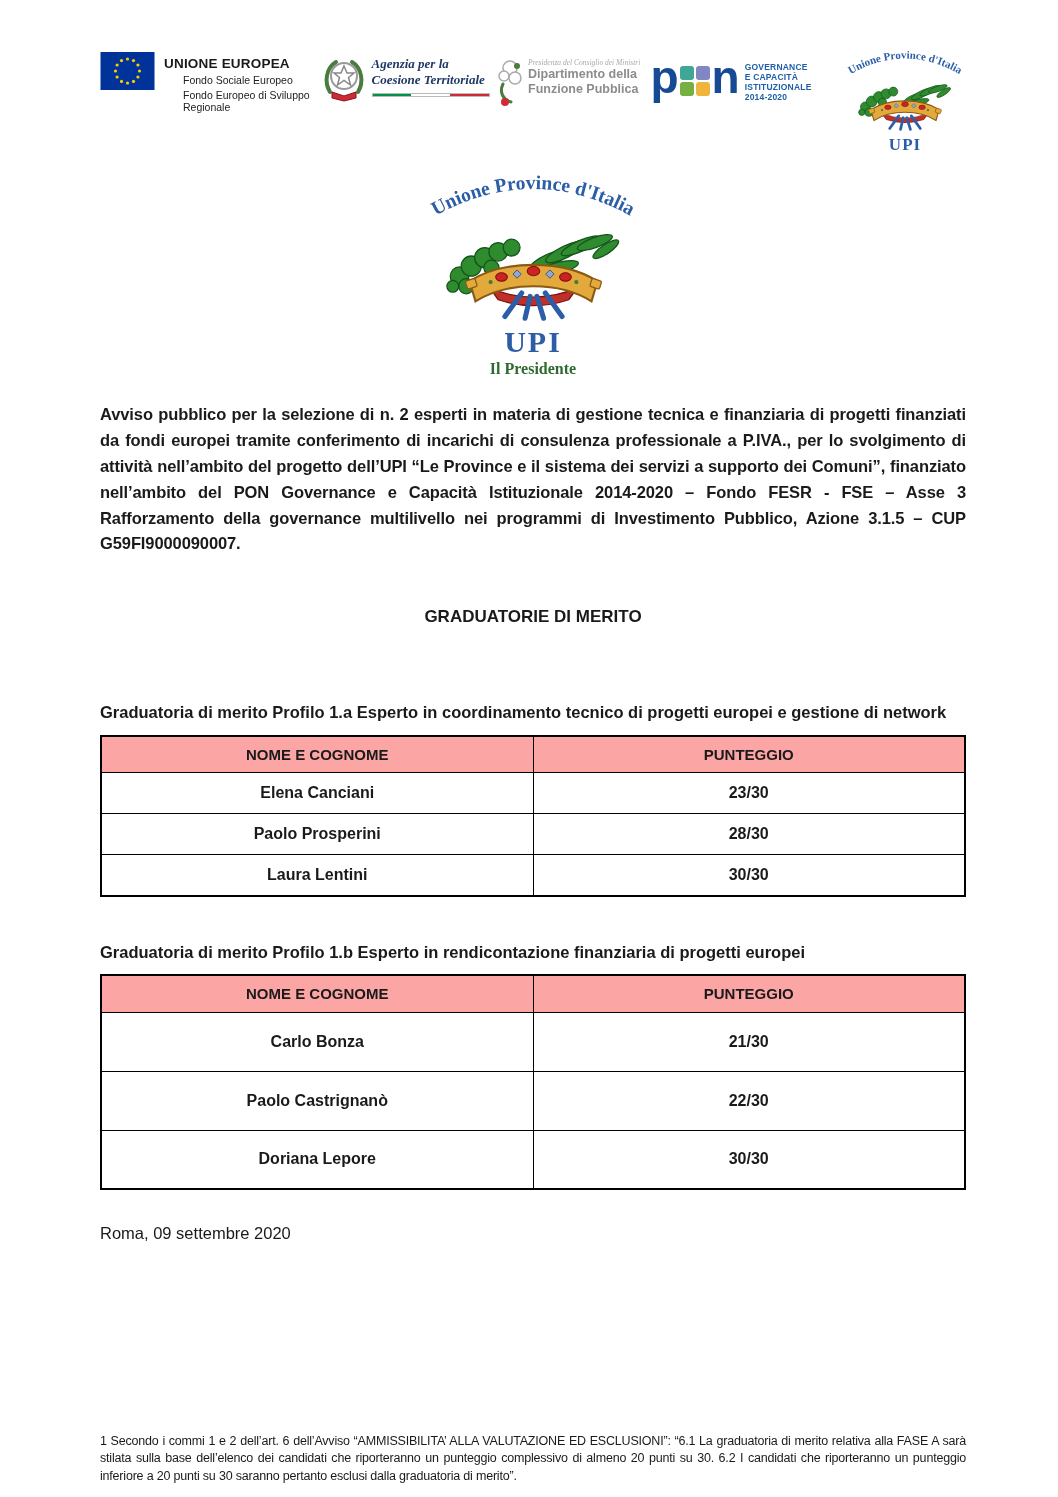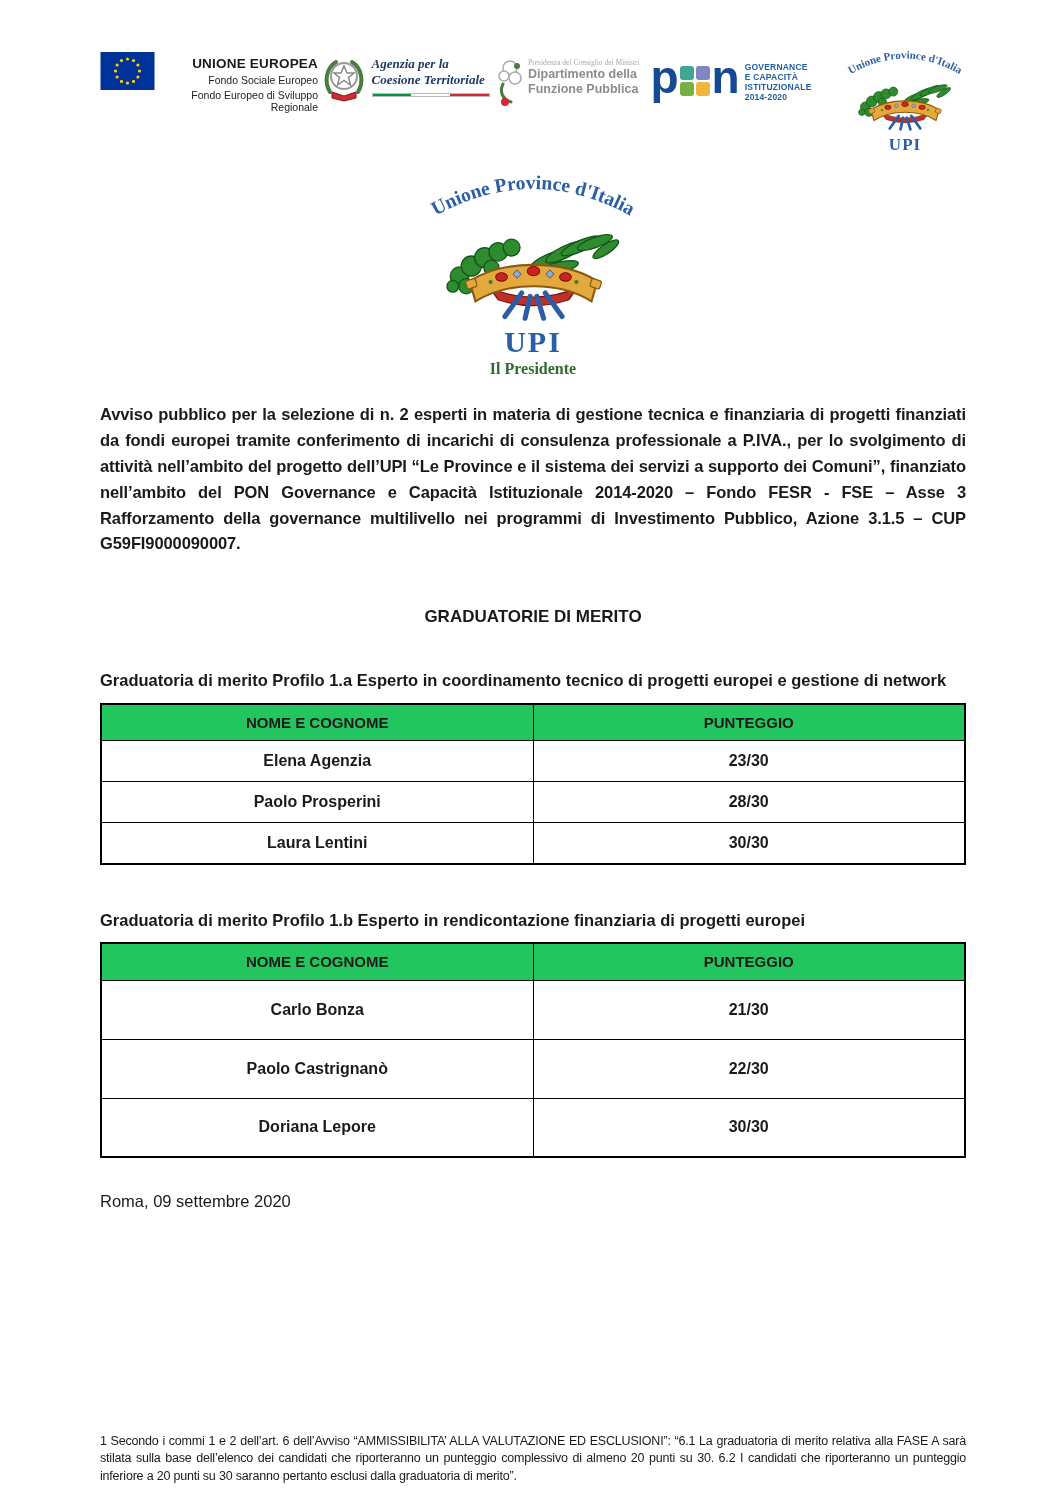--- a/index.html
+++ b/index.html
@@ -8,33 +8,33 @@
   .page {
     position:relative; width:1058px; height:1497px; margin:0 auto;
     background:#ffffff; color:#1a1a1a; overflow:hidden;
     padding:0 92px 0 100px;
   }
 
   
   .logo-strip { display:flex; justify-content:space-between; align-items:flex-start; margin-top:52px; height:92px; }
   .logo-eu { display:flex; gap:9px; width:218px; }
   .eu-flag { flex:0 0 auto; }
-  .eu-text { padding-top:4px;text-align:right; }
+  .eu-text { padding-top:4px; }
   .eu-title { font-size:13.5px; font-weight:bold; letter-spacing:.2px; }
   .eu-line { font-size:10.5px; margin-top:3px; color:#222;padding-left:19px; }
 
   .logo-agenzia { display:flex; gap:6px; width:172px; padding-top:4px; }
   .ag-text { font-family:"Liberation Serif", serif; font-style:italic; font-weight:bold;
              color:#1f3864; font-size:13px; line-height:1.25; white-space:nowrap; }
   .tricolor { display:flex; height:4px; width:118px; margin-top:4px; border:0.5px solid #bbb; }
   .tricolor span { flex:1; }
   .tri-g { background:#009246; } .tri-w { background:#ffffff; } .tri-r { background:#ce2b37; }
 
   .logo-dip { display:flex; gap:5px; width:150px; padding-top:6px; }
-  .dip-script { font-family:"Liberation Serif", serif; font-size:7.5px; color:#a9a9a9; white-space:nowrap; }
+  .dip-script { font-family:"Liberation Serif", serif; font-style:italic; font-size:7.5px; color:#a9a9a9; white-space:nowrap; }
   .dip-line { font-size:12.5px; font-weight:bold; color:#8c8c8c; line-height:1.2; }
 
   .logo-pon { display:flex; width:190px; padding-top:8px; }
   .pon-p,.pon-n { font-size:46px; font-weight:800; color:#164a94; line-height:0.78; letter-spacing:-1px; }
   .pon-squares { display:grid; grid-template-columns:14px 14px; grid-template-rows:14px 14px; gap:2px; margin:6px 2px 0 2px; }
   .pon-squares span { border-radius:3px; }
   .pon-sq1 { background:#3fa796; } .pon-sq2 { background:#8087c4; }
   .pon-sq3 { background:#76b043; } .pon-sq4 { background:#f0b53c; }
   .pon-text { margin-left:6px; padding-top:2px; }
   .pon-text div { font-size:8.5px; font-weight:800; color:#1f5fa8; letter-spacing:.2px; line-height:1.18; white-space:nowrap; }
@@ -45,26 +45,26 @@
   
   .crest-main { width:240px; margin:14px auto 0 auto; text-align:center; }
   .upi-label-main { font-family:"Liberation Serif", serif; font-weight:bold; color:#2b5ea7; font-size:30px; letter-spacing:2px; margin-top:-4px; }
   .presidente { font-family:"Liberation Serif", serif; font-weight:bold; color:#2f6b2f; font-size:16px; margin-top:1px; }
 
   
   .intro { margin-top:24px; font-size:16.5px; font-weight:bold; line-height:1.57; text-align:justify; letter-spacing:-0.1px; }
   .h-esito { margin-top:40px; text-align:center; font-size:17px; font-weight:bold; }
   .h-esito sup { font-size:11px; }
   .h-grad { margin-top:50px; text-align:center; font-size:17px; font-weight:bold; }
-  .section-title { margin-top:40px; font-size:16.5px; font-weight:bold; line-height:1.6; text-align:justify; }
+  .section-title { margin-top:72px; font-size:16.5px; font-weight:bold; line-height:1.6; text-align:justify; }
   .section-title.single { margin-top:42px; }
 
   
   table { width:100%; border-collapse:collapse; margin-top:9px; border:2px solid #000; }
-  th { background:#22c55e; border:1.5px solid #000; height:37px; font-size:15px; font-weight:bold; text-align:center; }
+  th { background:#fca5a5; border:1.5px solid #000; height:37px; font-size:15px; font-weight:bold; text-align:center; }
   td { border:1.5px solid #000; height:41px; font-size:16px; font-weight:bold; text-align:center; }
   col { width:50%; }
   .tbl-b td { height:59px; }
 
   .date-line { margin-top:34px; font-size:16.5px; }
 
   .footnote { position:absolute; left:100px; right:92px; bottom:12px;
               font-size:12.5px; line-height:1.4; text-align:justify; letter-spacing:-0.2px; color:#1a1a1a; }
 
   .defs-hidden { position:absolute; width:0; height:0; overflow:hidden; }
@@ -245,21 +245,21 @@
         <col>
       </colgroup>
     <thead>
       <tr>
           <th>NOME E COGNOME</th>
           <th>PUNTEGGIO</th>
         </tr>
     </thead>
     <tbody>
         <tr>
-          <td>Elena Agenzia</td>
+          <td>Elena Canciani</td>
           <td>23/30</td>
         </tr>
         <tr>
           <td>Paolo Prosperini</td>
           <td>28/30</td>
         </tr>
         <tr>
           <td>Laura Lentini</td>
           <td>30/30</td>
         </tr>

